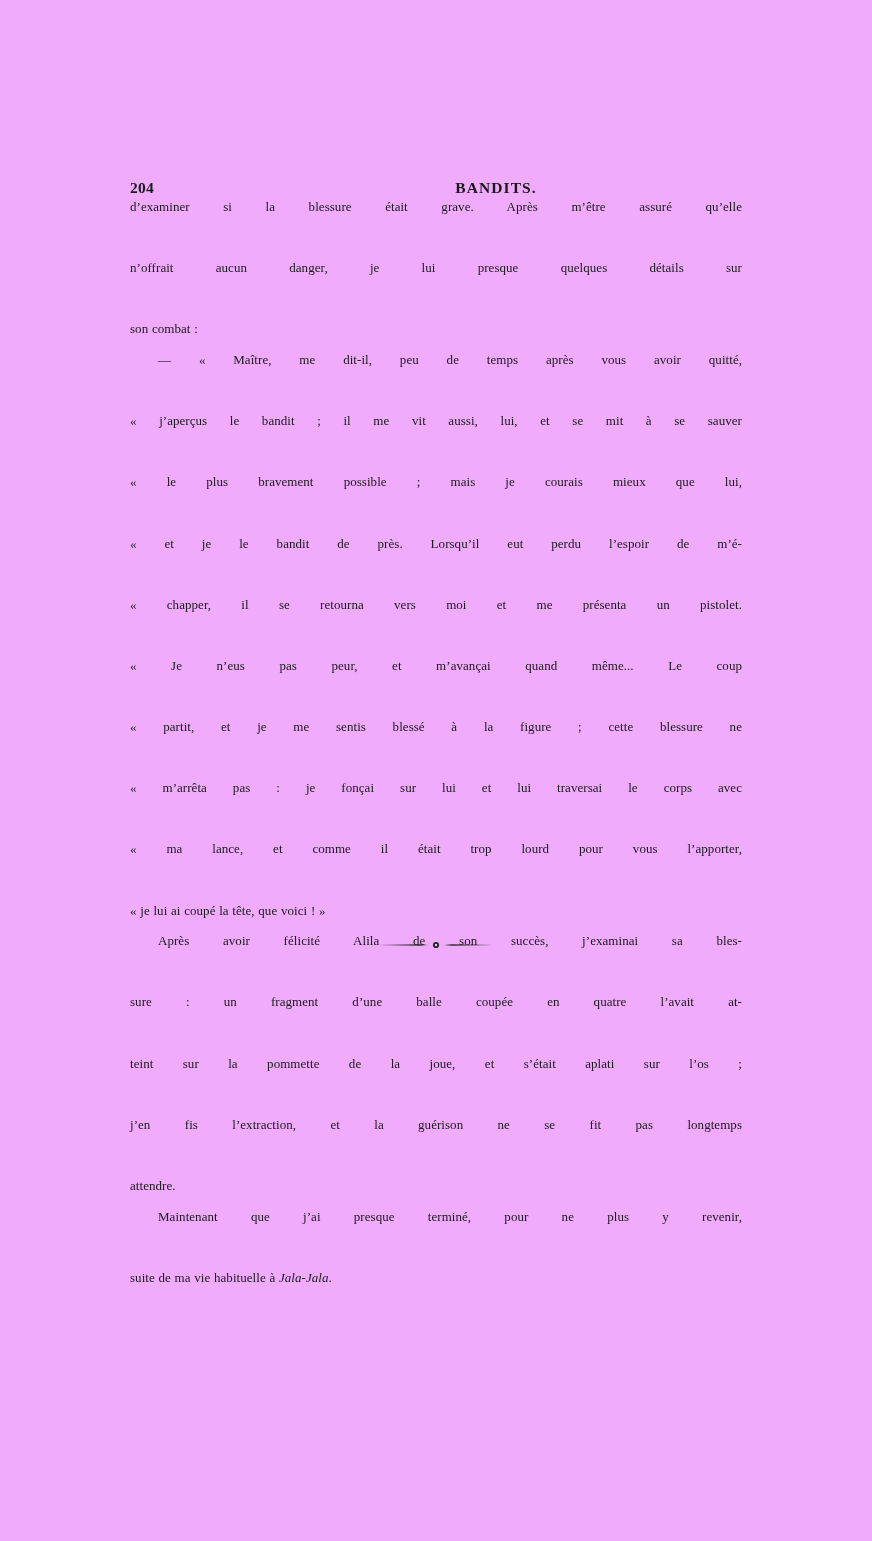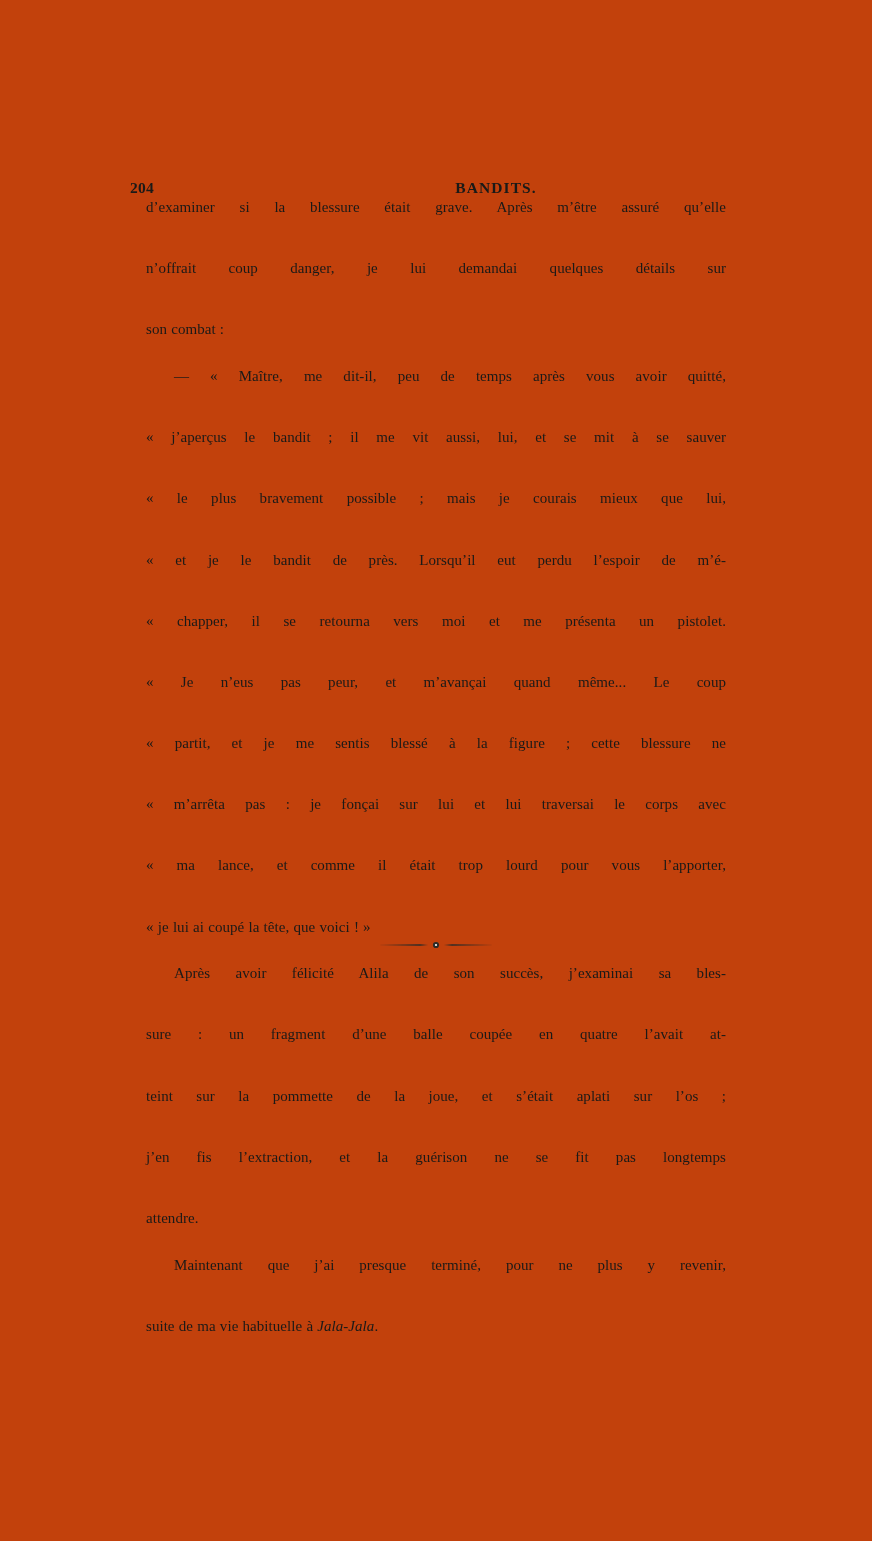--- a/index.html
+++ b/index.html
@@ -13,21 +13,21 @@
     position: relative;
     font-family: "Liberation Serif", serif;
     color: #1a1a18;
     overflow: hidden;
   }
   .page {
     position: absolute;
     left: 0; top: 0;
     width: 872px;
     height: 1541px;
-    background: #c2410c;
+    background: #f0abfc;
   }
   .content {
     position: absolute;
     left: 130px;
     top: 148px;
     width: 612px;
   }
   .header-row {
     display: flex;
     align-items: baseline;
@@ -45,22 +45,22 @@
     flex: 1;
     text-align: center;
     font-family: "Liberation Serif", serif;
     font-weight: bold;
     font-size: 15.5px;
     letter-spacing: 1.1px;
     margin-left: -60px;
     margin-top: 31px;
   }
   .body-text p {
-    margin: 16px;
-    font-size: 15px;
+    margin: 0;
+    font-size: 13px;
     line-height: 30.6px;
     text-align: justify;
     text-justify: inter-word;
     letter-spacing: 0.05px;
     word-spacing: 0.4px;
   }
   p.quote-block {
     text-indent: 0;
   }
   em {
@@ -99,21 +99,21 @@
 
     <div class="header-row">
       <div class="folio">204</div>
       <div class="running-head">BANDITS.</div>
     </div>
 
     <div class="body-text">
 
       <p>
         <span class="jline">d’examiner si la blessure était grave. Après m’être assuré qu’elle</span>
-        <span class="jline">n’offrait coup danger, je lui demandai quelques détails sur</span>
+        <span class="jline">n’offrait aucun danger, je lui presque quelques détails sur</span>
         <span class="jline last">son combat :</span>
       </p>
 
       <p class="quote-block">
         <span class="jline" style="text-indent:28px">— « Maître, me dit-il, peu de temps après vous avoir quitté,</span>
         <span class="jline">« j’aperçus le bandit ; il me vit aussi, lui, et se mit à se sauver</span>
         <span class="jline">« le plus bravement possible ; mais je courais mieux que lui,</span>
         <span class="jline">« et je le bandit de près. Lorsqu’il eut perdu l’espoir de m’é-</span>
         <span class="jline">« chapper, il se retourna vers moi et me présenta un pistolet.</span>
         <span class="jline">« Je n’eus pas peur, et m’avançai quand même... Le coup</span>

